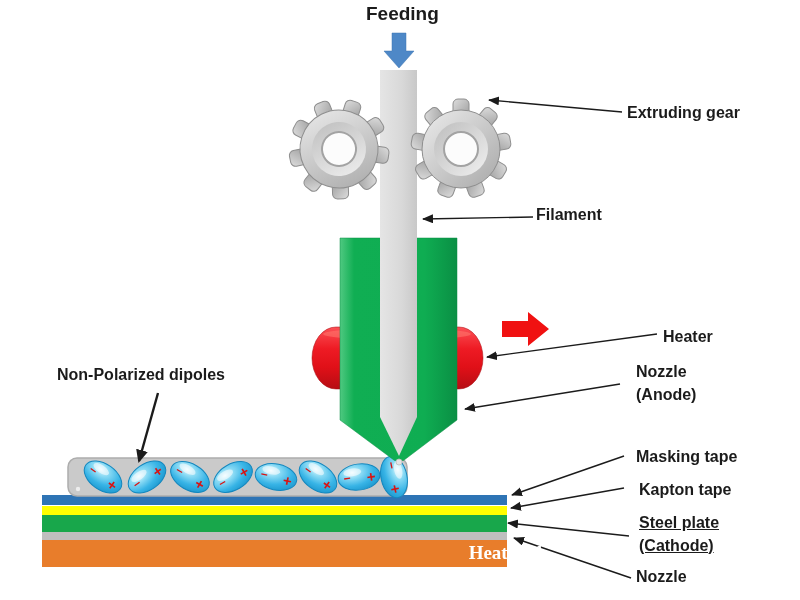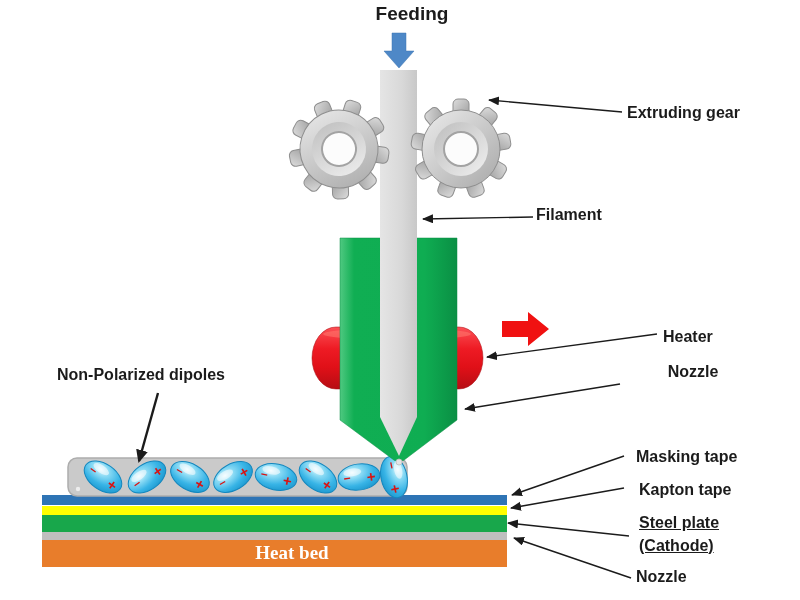--- a/index.html
+++ b/index.html
@@ -1,32 +1,32 @@
 <!DOCTYPE html>
 <html><head>
 <meta charset="utf-8">
 <style>
   html,body{margin:0;padding:0;background:#ffffff;}
   #stage{position:relative;width:800px;height:600px;background:#ffffff;overflow:hidden;
          font-family:"Liberation Sans",sans-serif;}
   #diagram-svg{position:absolute;left:0;top:0;}
   .lbl{position:absolute;font-weight:bold;font-size:16px;color:#1b1b1b;white-space:nowrap;
        line-height:20px;}
-  .lbl-center{text-align:center;}
+  .lbl-center{text-align:left;}
   #lbl-feeding{left:366px;top:4px;width:92px;font-size:19px;}
   #lbl-extruding{left:627px;top:103px;}
   #lbl-filament{left:536px;top:205px;}
   #lbl-heater{left:663px;top:327px;}
   #lbl-nozzle{left:636px;top:360px;width:114px;line-height:23px;}
   #lbl-dipoles{left:57px;top:365px;}
   #lbl-masking{left:636px;top:447px;text-align:center;}
   #lbl-kapton{left:639px;top:480px;}
   #lbl-steel{left:639px;top:511px;line-height:23px;text-decoration:underline;}
   #lbl-glass{left:636px;top:567px;}
-  #lbl-heatbed{left:42px;top:543px;width:500px;text-align:center;
+  #lbl-heatbed{left:42px;top:543px;width:500px;text-align:right;
                font-family:"Liberation Serif",serif;font-size:19px;color:#ffffff;}
   .dipole-mark{font-family:"Liberation Sans",sans-serif;font-weight:bold;font-size:12px;
                fill:#d81414;text-anchor:middle;dominant-baseline:central;}
   .dipole-mark.plus{font-size:15px;}
 </style>
 </head>
 <body>
 
 <div id="stage">
 
@@ -185,20 +185,21 @@
       <line x1="158" y1="393" x2="139" y2="461" stroke-width="2.4" marker-end="url(#arrowheadBig)"></line>
     </g>
   </svg>
 
   <div class="lbl lbl-center" id="lbl-feeding">Feeding</div>
   <div class="lbl" id="lbl-extruding">Extruding gear</div>
   <div class="lbl" id="lbl-filament">Filament</div>
   <div class="lbl" id="lbl-heater">Heater</div>
   <div class="lbl lbl-center" id="lbl-nozzle">
     <div>Nozzle</div>
+    <div>(Anode)</div>
   </div>
   <div class="lbl" id="lbl-dipoles">Non-Polarized dipoles</div>
   <div class="lbl" id="lbl-masking">Masking tape</div>
   <div class="lbl" id="lbl-kapton">Kapton tape</div>
   <div class="lbl" id="lbl-steel">
     <div>Steel plate</div>
     <div>(Cathode)</div>
   </div>
   <div class="lbl" id="lbl-glass">Nozzle</div>
   <div class="lbl" id="lbl-heatbed">Heat bed</div>

